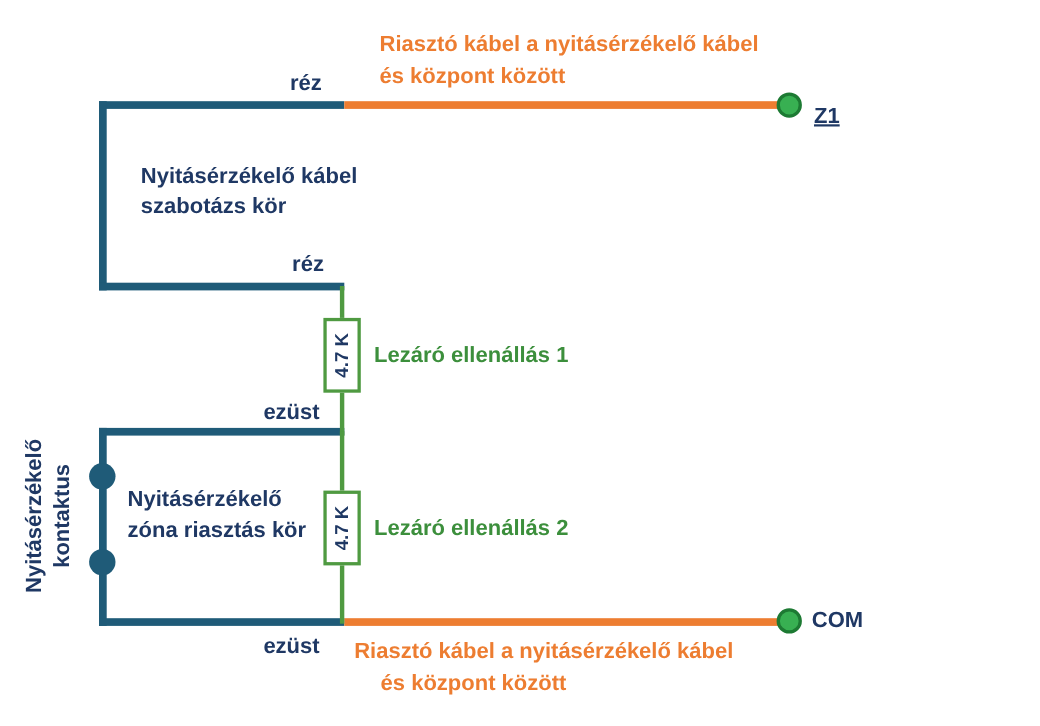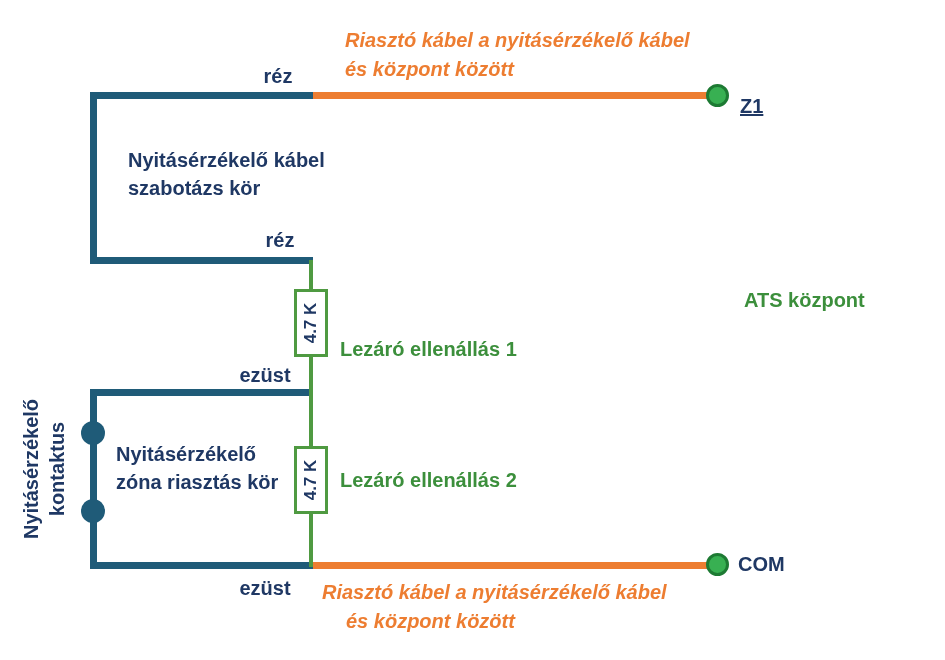--- a/index.html
+++ b/index.html
@@ -31,21 +31,21 @@
   }
 
   .lbl {
     position: absolute;
     font-weight: bold;
     font-size: 20px;
     line-height: 28px;
     white-space: normal;
   }
   .navy      { color: var(--text-navy, #1f3864); }
-  .orangetxt { color: var(--text-orange, #ed7d31); font-style: italic; }
+  .orangetxt { color: var(--text-orange, #ed7d31); }
   .greentxt  { color: var(--text-green, #3c8f3c); }
   .right     { text-align: center; }
 
   .caption { line-height: 29px; }
 
   .resistor {
     position: absolute;
     width: 34px; height: 68px;
     background: #ffffff;
     border: 3px solid var(--wire-green, #4f9a41);
@@ -112,25 +112,24 @@
   <div class="lbl navy right" style="left:228px; top:574px; width:74px;">ezüst</div>
 
   <div class="lbl navy" style="left:740px; top:92px;text-decoration:underline;">Z1</div>
   <div class="lbl navy" style="left:738px; top:550px;">COM</div>
 
   <div class="lbl navy" style="left:116px; top:146px; width:238px;margin-left:12px;">Nyitásérzékelő kábel szabotázs kör</div>
   <div class="lbl navy" style="left:116px; top:440px; width:172px;">Nyitásérzékelő zóna riasztás kör</div>
 
   <div class="lbl navy vertical-label">Nyitásérzékelő kontaktus</div>
 
-  <div class="lbl greentxt" style="left:340px; top:309px; white-space:nowrap;margin-top:26px;">Lezáró ellenállás 1</div>
+  <div class="lbl greentxt" style="left:340px; top:309px; white-space:nowrap;">Lezáró ellenállás 1</div>
   <div class="lbl greentxt" style="left:340px; top:466px; white-space:nowrap;">Lezáró ellenállás 2</div>
 
   <div class="lbl greentxt caption" style="left:744px; top:286px; width:180px;">
-    <div>ATS központ</div>
   </div>
 
   <div class="lbl orangetxt caption" style="left:322px; top:578px; width:410px;">
     <div>Riasztó kábel a nyitásérzékelő kábel</div>
     <div style="padding-left:24px;">és központ között</div>
   </div>
 
 </div>
 
 </body></html>

